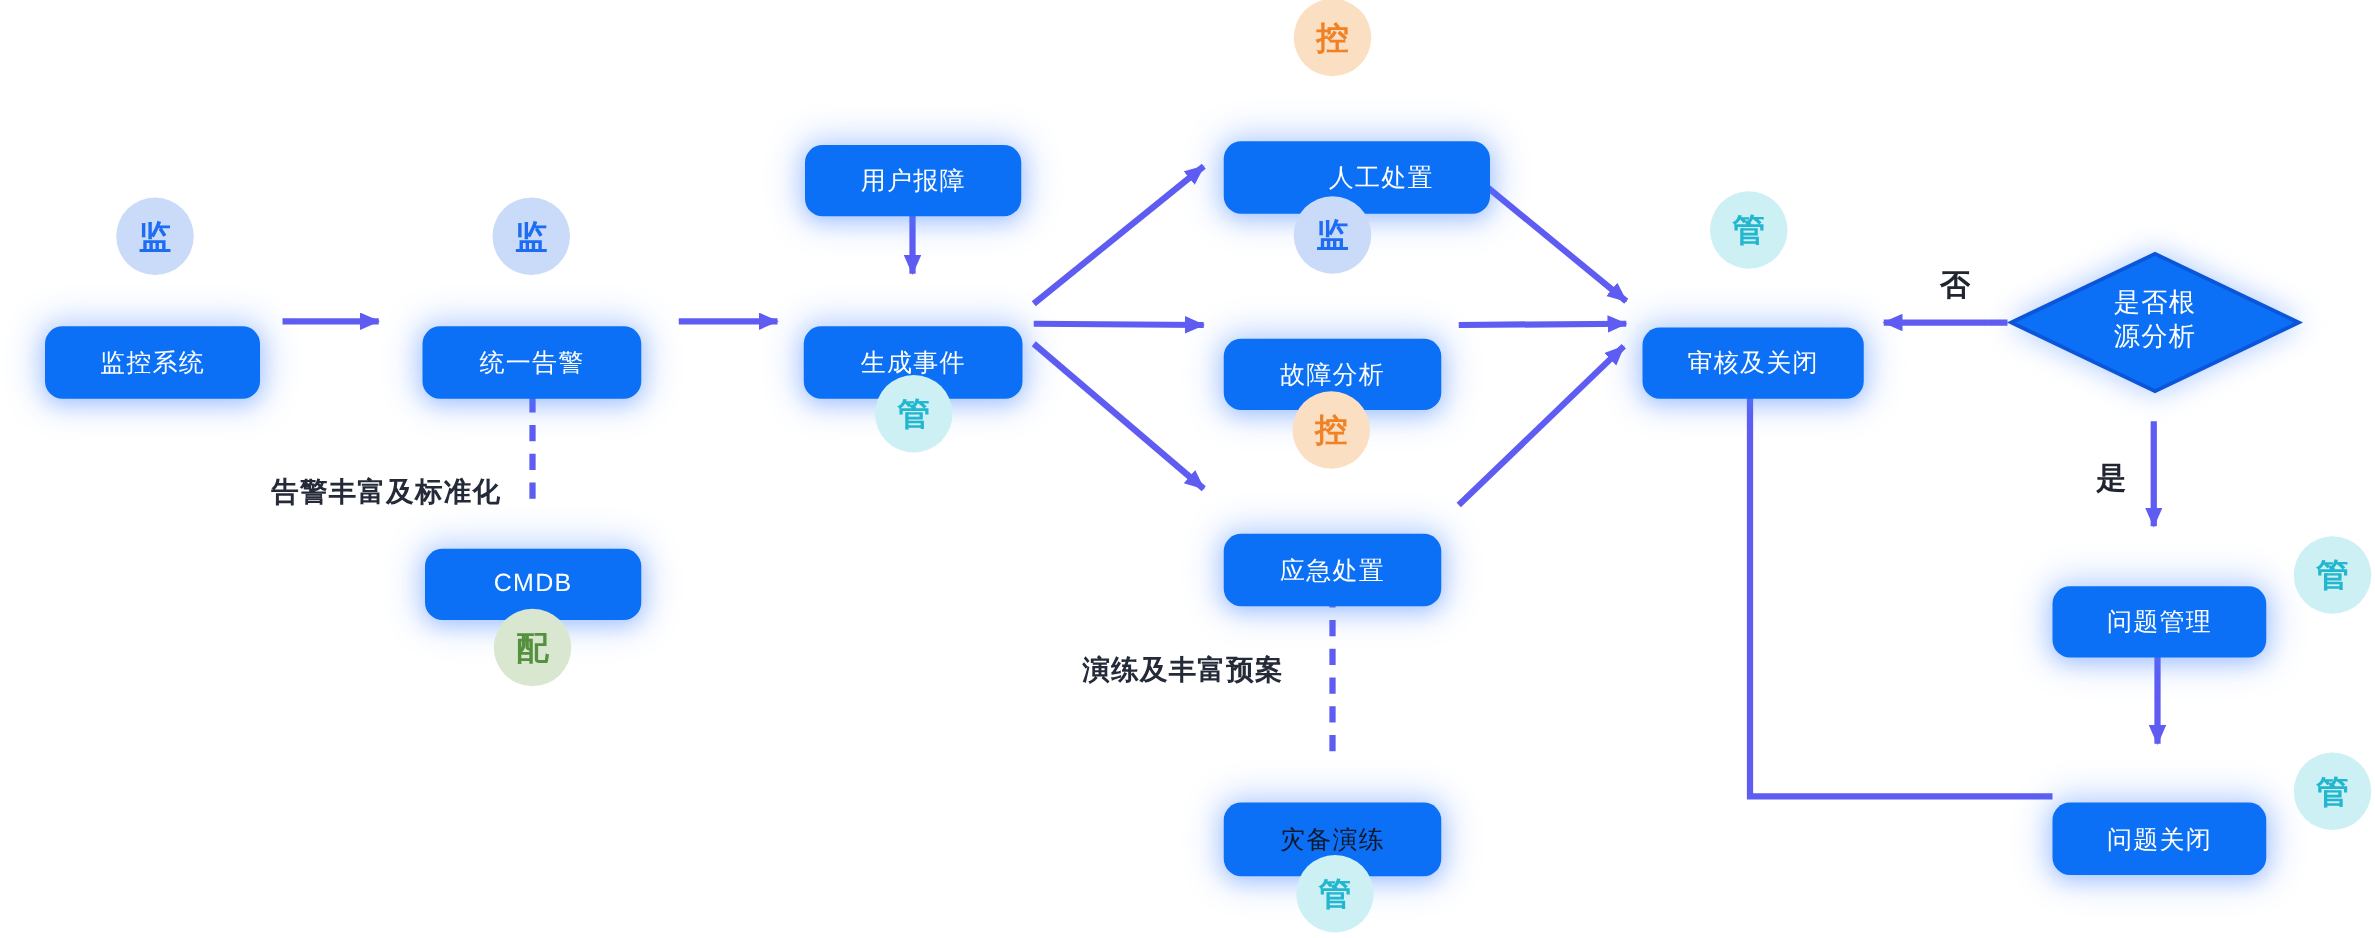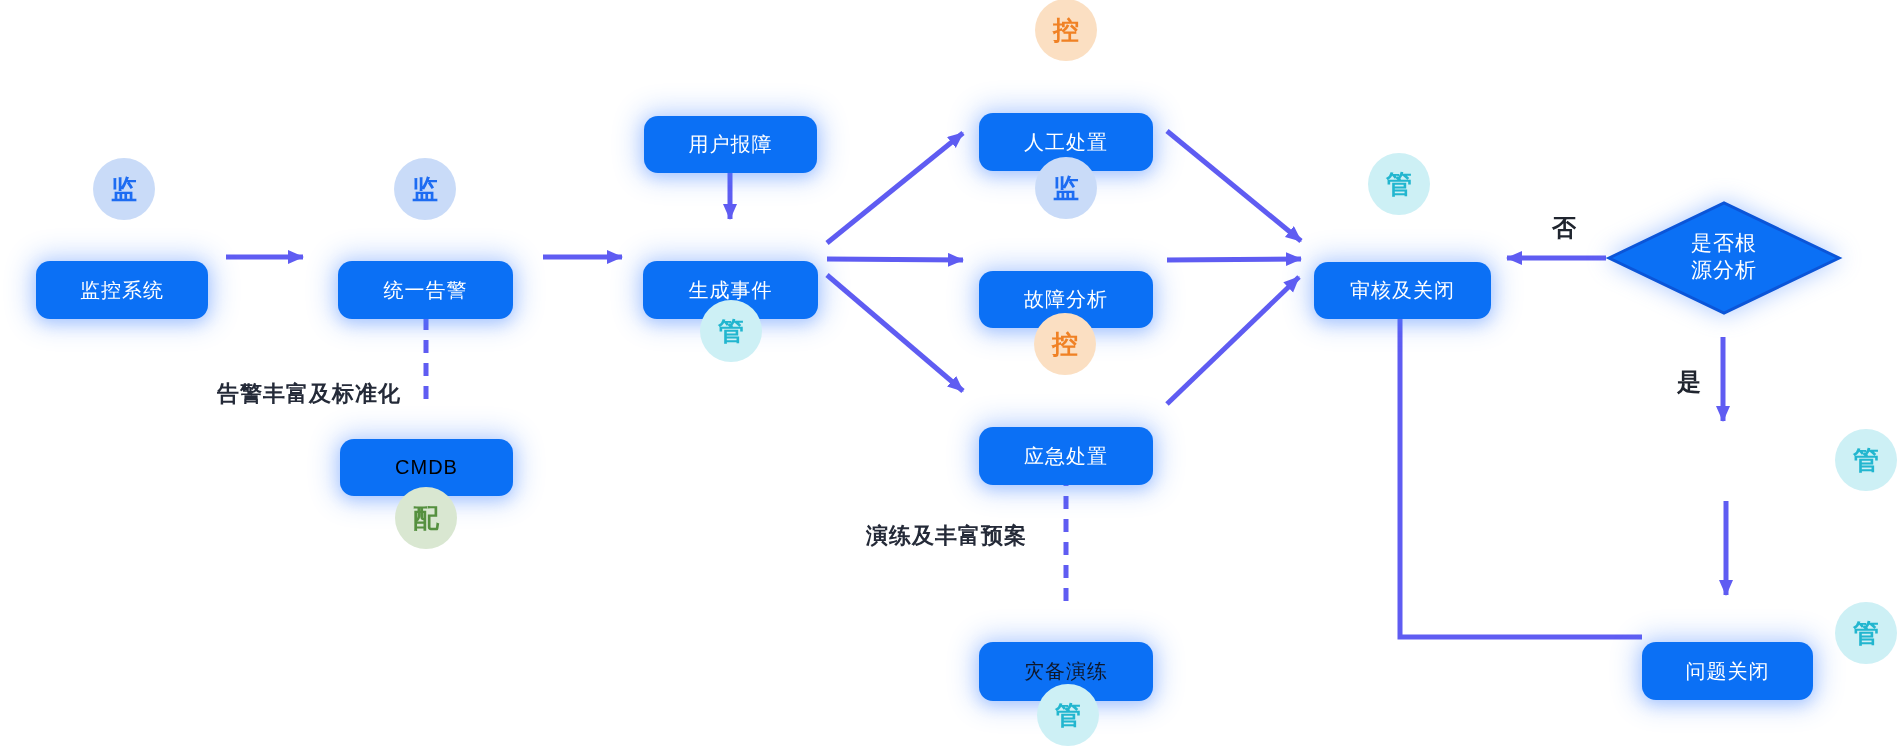--- a/index.html
+++ b/index.html
@@ -71,43 +71,46 @@
   <div class="flow-label" style="left:866px;top:521px;">演练及丰富预案</div>
   <div class="decision-label" style="left:1552px;top:212px;">否</div>
   <div class="decision-label" style="left:1677px;top:366px;">是</div>
 
 <div class="node" style="left: 36px; top: 228px; width: 172px; height: 58px; background: rgb(11, 112, 245); color: rgb(255, 255, 255);">
       <span>监控系统</span>
     </div>
     <div class="node" style="left: 338px; top: 228px; width: 175px; height: 58px; background: rgb(11, 112, 245); color: rgb(255, 255, 255);">
       <span>统一告警</span>
     </div>
-    <div class="node" style="left: 340px; top: 406px; width: 173px; height: 57px; background: rgb(11, 112, 245); color: #000000;">
+    <div class="node" style="left: 340px; top: 406px; width: 173px; height: 57px; background: rgb(11, 112, 245); color: #ffffff;">
       <span>CMDB</span>
     </div>
     <div class="node" style="left: 644px; top: 83px; width: 173px; height: 57px; background: rgb(11, 112, 245); color: rgb(255, 255, 255);">
       <span>用户报障</span>
     </div>
     <div class="node" style="left: 643px; top: 228px; width: 175px; height: 58px; background: rgb(11, 112, 245); color: rgb(255, 255, 255);">
       <span>生成事件</span>
     </div>
-    <div class="node" style="left: 979px; top: 80px; width: 174px; height: 58px; background: rgb(11, 112, 245); color: rgb(255, 255, 255);">
+    <div class="node" style="left: 979px; top: 80px; width: 174px; height: 58px; background: rgb(11, 112, 245); color: rgb(255, 255, 255); padding-left: 39px;">
       <span>人工处置</span>
     </div>
     <div class="node" style="left: 979px; top: 394px; width: 174px; height: 58px; background: rgb(11, 112, 245); color: rgb(255, 255, 255);">
       <span>应急处置</span>
     </div>
     <div class="node" style="left: 979px; top: 238px; width: 174px; height: 57px; background: rgb(11, 112, 245); color: rgb(255, 255, 255);">
       <span>故障分析</span>
     </div>
     <div class="node" style="left: 979px; top: 609px; width: 174px; height: 59px; background: rgb(11, 112, 245); color: #0f172a;">
       <span>灾备演练</span>
     </div>
     <div class="node" style="left: 1314px; top: 229px; width: 177px; height: 57px; background: rgb(11, 112, 245); color: rgb(255, 255, 255);">
       <span>审核及关闭</span>
+    </div>
+    <div class="node" style="left: 1642px; top: 436px; width: 171px; height: 57px; background: rgb(11, 112, 245); color: rgb(255, 255, 255);">
+      <span>问题管理</span>
     </div>
     <div class="node" style="left: 1642px; top: 609px; width: 171px; height: 58px; background: rgb(11, 112, 245); color: rgb(255, 255, 255);">
       <span>问题关闭</span>
     </div>
     <div class="badge" style="left: 93px; top: 158px; width: 62px; height: 62px; background: rgb(201, 219, 248); color: rgb(29, 108, 242);">监</div>
     <div class="badge" style="left: 394px; top: 158px; width: 62px; height: 62px; background: rgb(201, 219, 248); color: rgb(29, 108, 242);">监</div>
     <div class="badge" style="left: 395px; top: 487px; width: 62px; height: 62px; background: rgb(217, 231, 209); color: rgb(85, 144, 63);">配</div>
     <div class="badge" style="left: 700px; top: 300px; width: 62px; height: 62px; background: rgb(205, 240, 245); color: rgb(34, 182, 207);">管</div>
     <div class="badge" style="left: 1035px; top: -1px; width: 62px; height: 62px; background: rgb(251, 223, 194); color: rgb(240, 129, 36);">控</div>
     <div class="badge" style="left: 1035px; top: 157px; width: 62px; height: 62px; background: rgb(201, 219, 248); color: rgb(29, 108, 242);">监</div>

